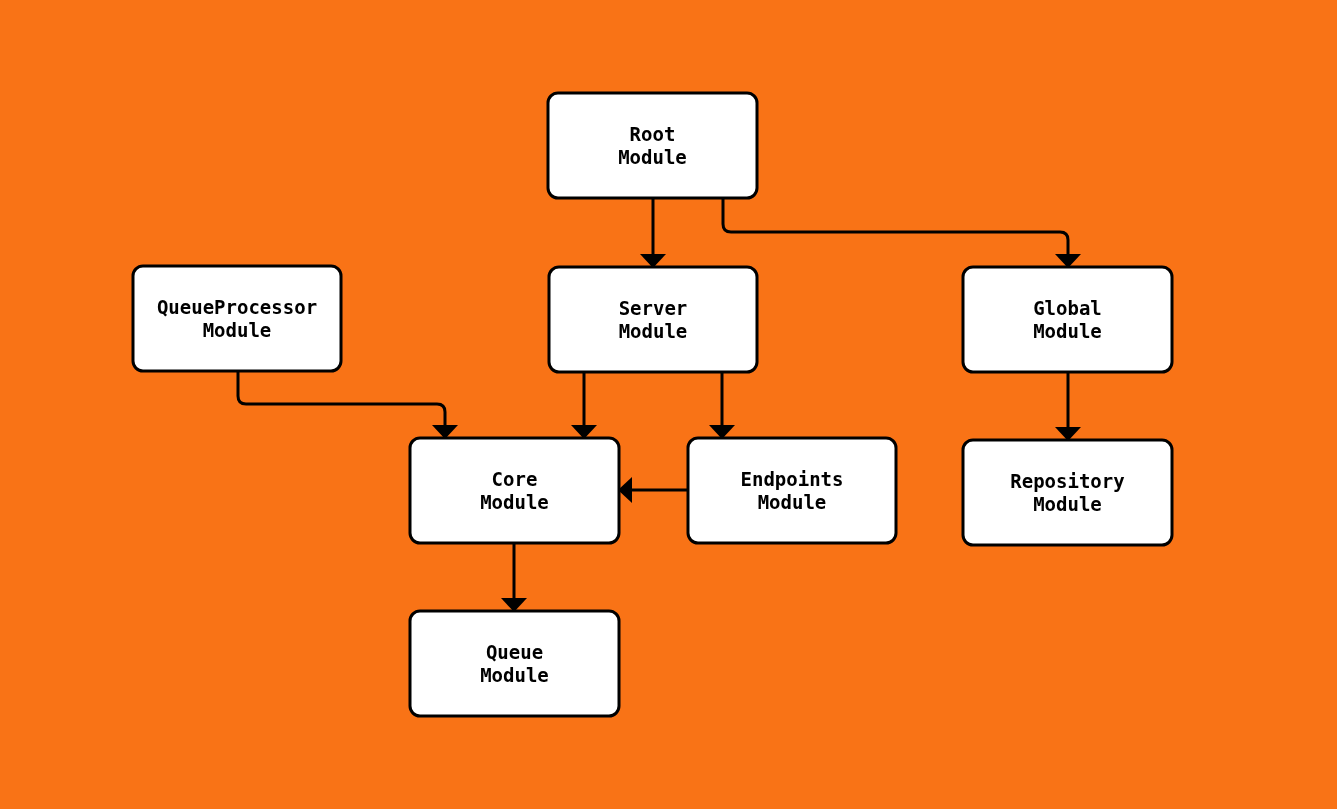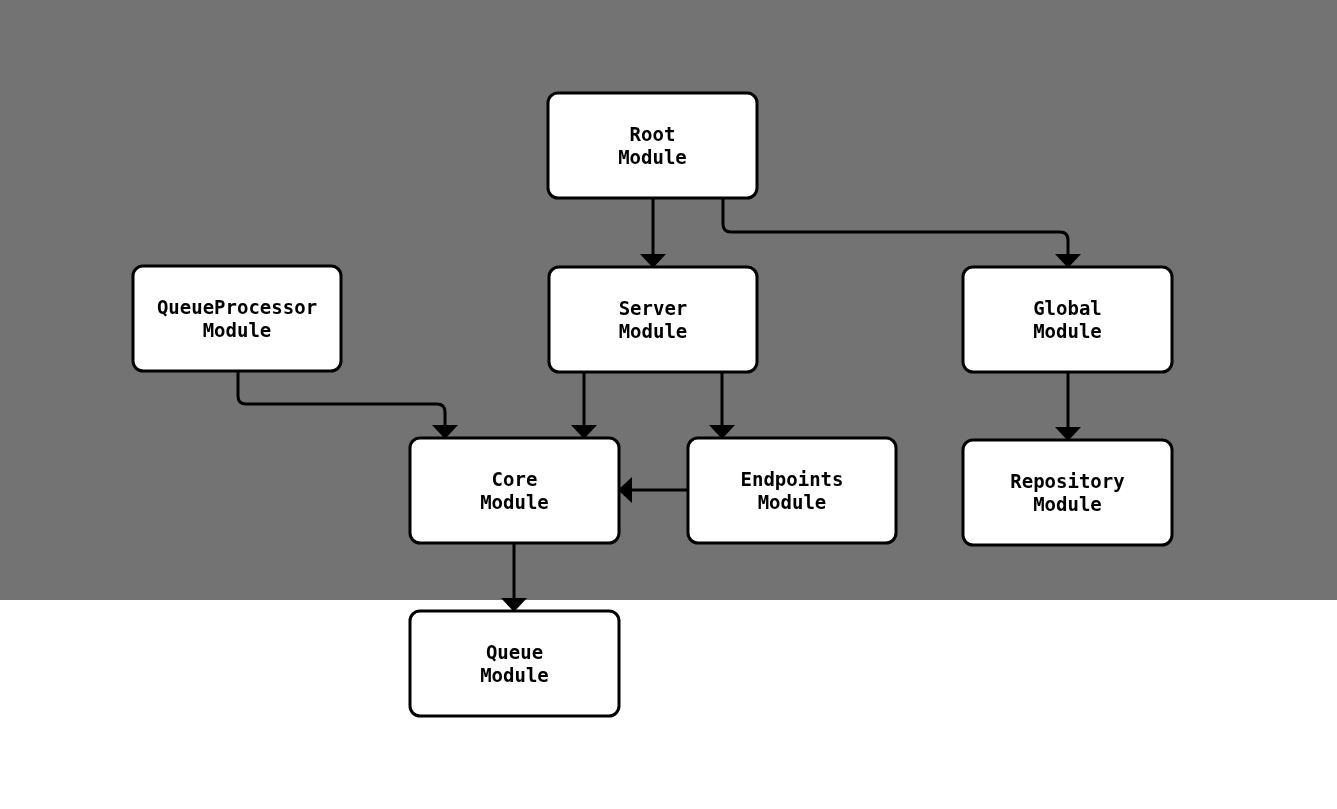--- a/index.html
+++ b/index.html
@@ -7,22 +7,22 @@
     padding: 0;
     background: #ffffff;
     width: 1337px;
     height: 809px;
     overflow: hidden;
     font-family: "DejaVu Sans Mono", monospace;
   }
   .diagram-canvas {
     position: relative;
     width: 1337px;
-    height: 600px;
-    background: #737373;
+    height: 809px;
+    background: #f97316;
   }
   svg { display: block; }
   .edge {
     fill: none;
     stroke: #000000;
     stroke-width: 3;
   }
   .node-box {
     fill: #ffffff;
     stroke: #000000;

